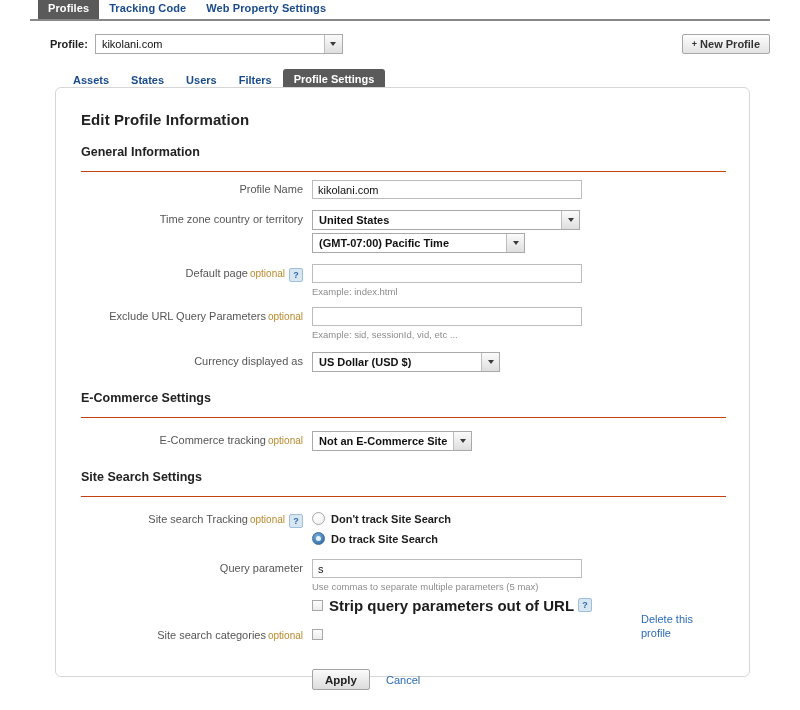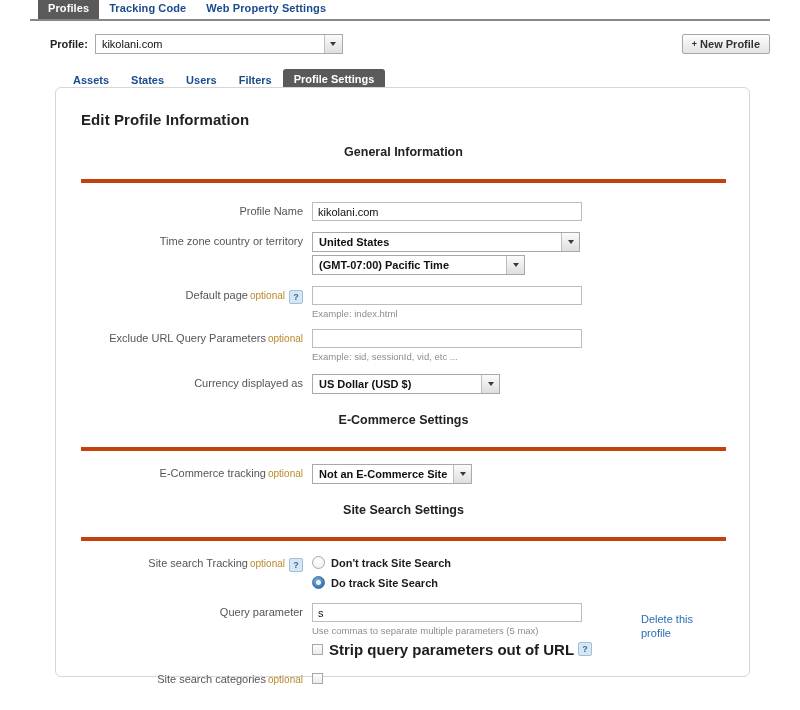--- a/index.html
+++ b/index.html
@@ -172,25 +172,24 @@
     font-weight: bold;
     color: #222222;
     letter-spacing: 0.1px;
   }
 
   h2.section-title {
     margin: 0;
     font-size: 12.5px;
     font-weight: bold;
     color: #222222;
-    padding-bottom: 20px;
-    border-bottom: 4px solid #c2410c;
+    padding-bottom: 12px;
+    border-bottom: 1px solid #c2410c;
     width: 645px;
     box-sizing: border-box;
-    text-align: center;
   }
 
   
   .row {
     display: flex;
     align-items: flex-start;
   }
   .row .lbl {
     width: 222px;
     text-align: right;
@@ -385,21 +384,21 @@
   <div class="subtab active">Profile Settings</div>
 </div>
 
 <div class="panel">
   <div class="panel-inner">
 
     <h1 class="page-title">Edit Profile Information</h1>
 
     <h2 class="section-title" style="margin-top:17px;">General Information</h2>
 
-    <div class="row" style="margin-top:19px;">
+    <div class="row" style="margin-top:8px;">
       <div class="lbl">Profile Name</div>
       <div class="fld">
         <input class="txt" id="profile-name-input" type="text" value="kikolani.com" style="">
       </div>
     </div>
 
     <div class="row" style="margin-top:11px;">
       <div class="lbl">Time zone country or territory</div>
       <div class="fld">
         <div class="combo" id="timezone-country-combo">

